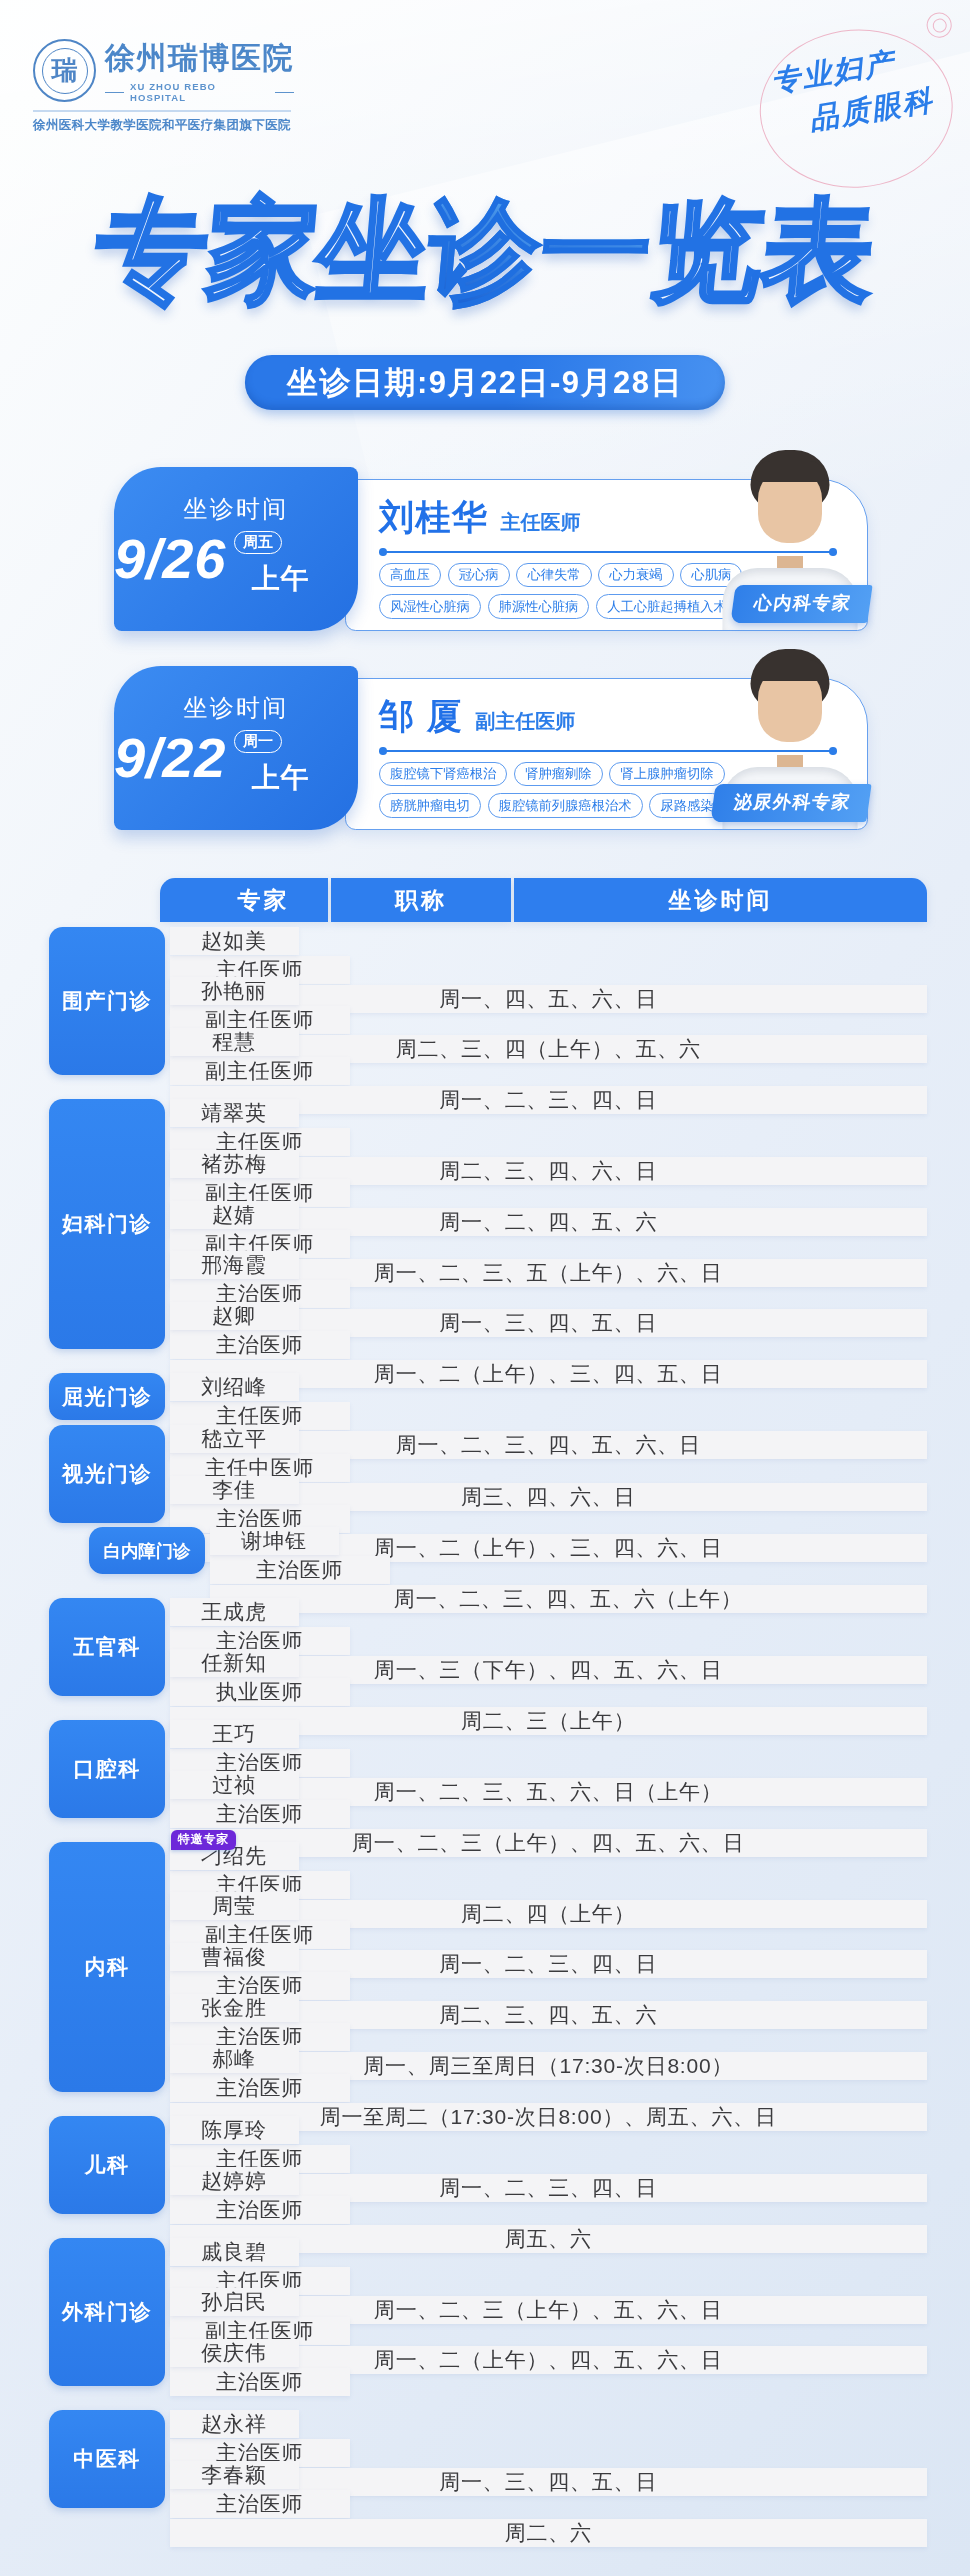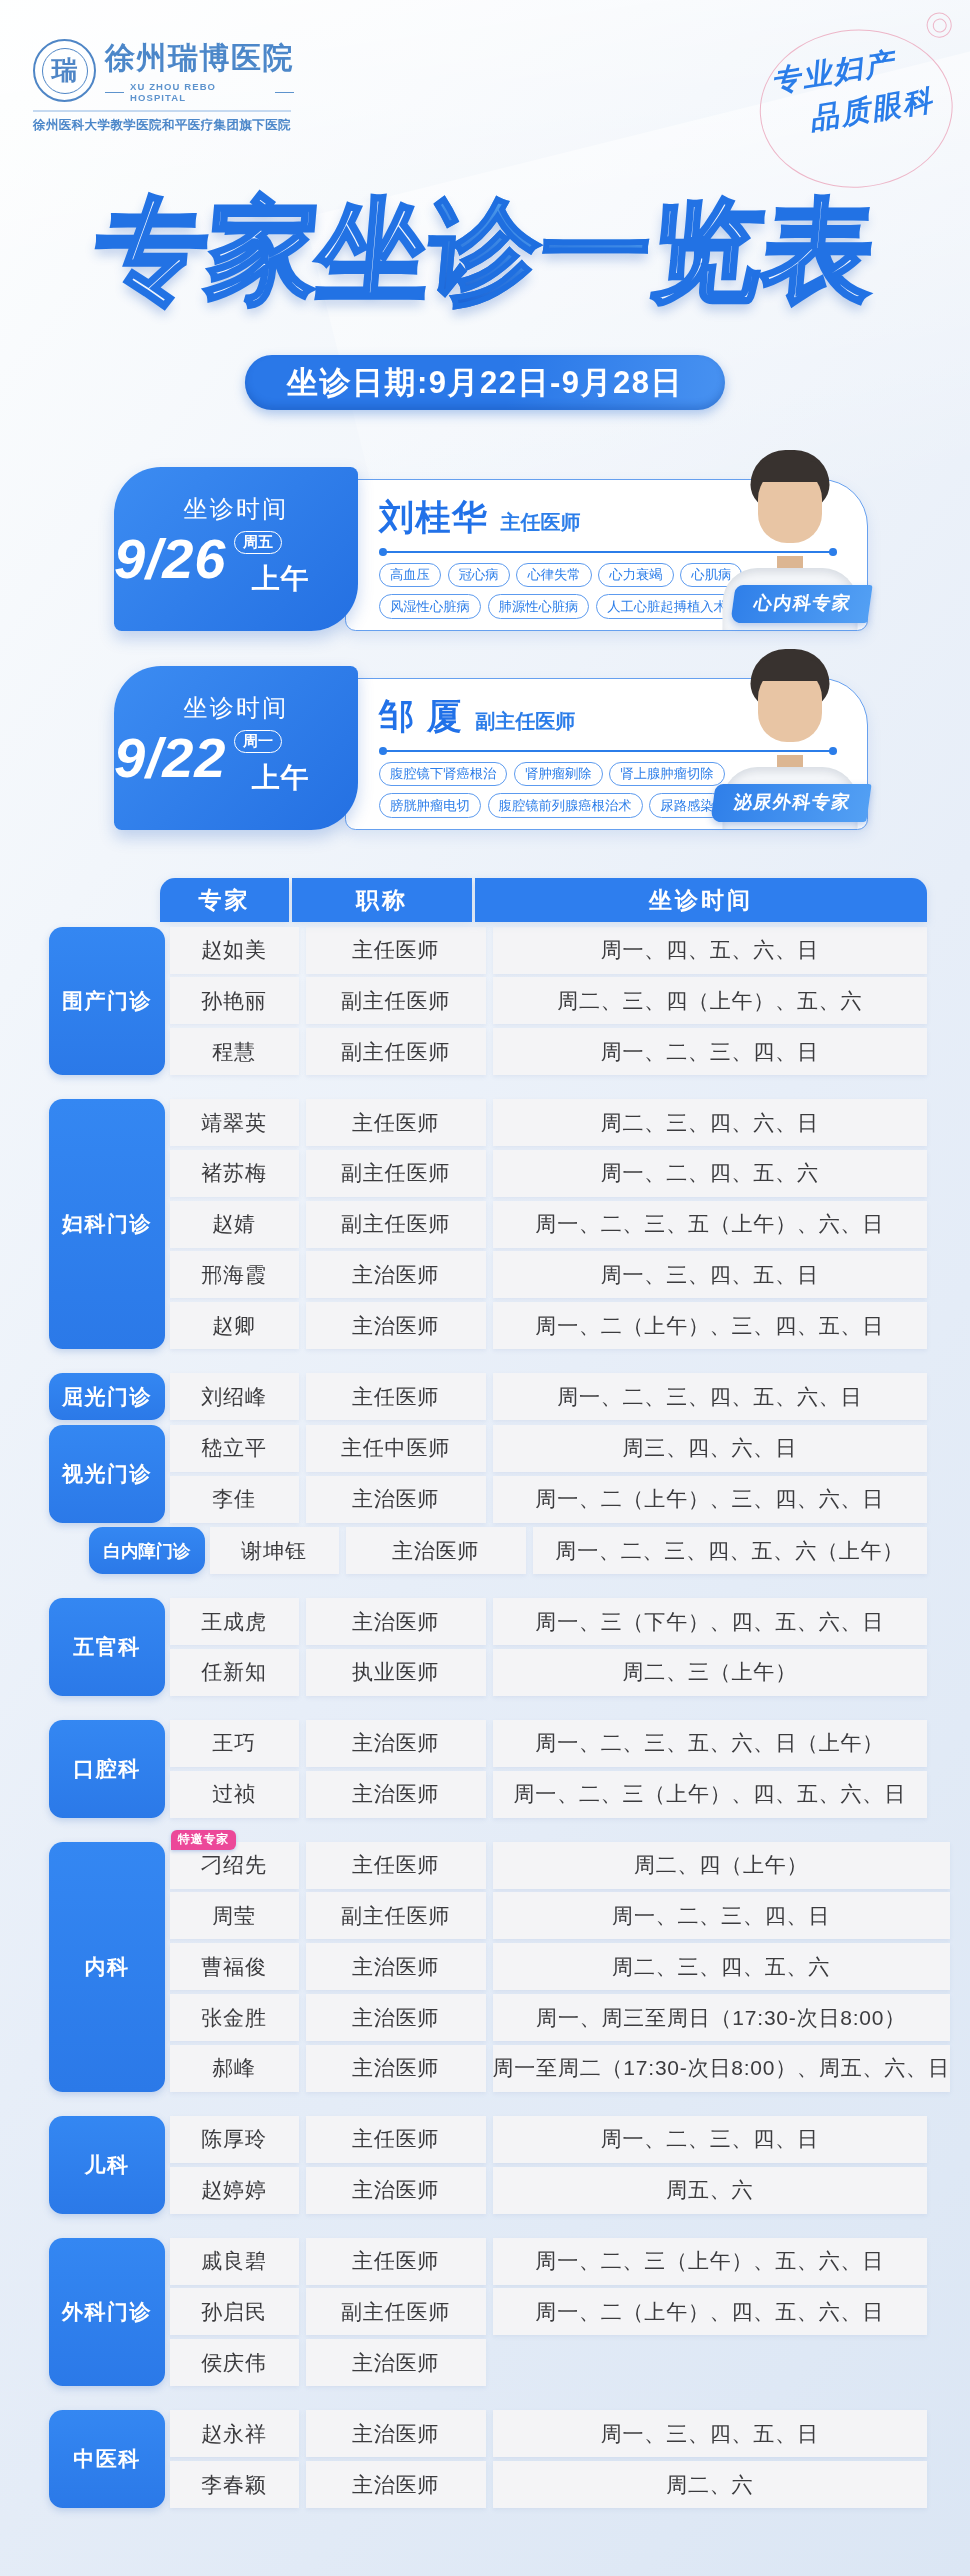--- a/index.html
+++ b/index.html
@@ -78,37 +78,37 @@
   .when-date{display:flex;justify-content:flex-start;margin-top:4.5px;}
   .wd-num{font-size:56px;font-weight:800;font-style:italic;line-height:1.05;letter-spacing:0.8px;}
   .wd-right{display:flex;flex-direction:column;align-items:flex-start;margin-left:7.6px;padding-top:1.5px;}
   .wd-week{border:1.9px solid #fff;border-radius:11.4px;font-size:15px;padding:0.8px 8.3px;font-weight:600;white-space:nowrap;}
   .wd-period{font-size:28px;font-weight:700;margin:6px 0 0 18px;letter-spacing:0.8px;white-space:nowrap;}
 
   
   .schedule{position:absolute;top:878px;left:49px;width:878px;}
   .thead{display:flex;gap:3px;margin-left:111px;filter:drop-shadow(0 2.3px 4.5px rgba(100,140,200,.2));}
   .th{background:#2e7eee;color:#fff;font-size:23px;font-weight:700;text-align:center;height:44px;line-height:44px;letter-spacing:3px;}
-  .th1{width:129px;border-radius:15px 0 0 0;}
+  .th1{width:129px;border-radius:15px 0 0 0;padding-left:39px;}
   .th2{width:180px;}
   .th3{flex:1;border-radius:0 15px 0 0;}
   .group{display:flex;gap:4.5px;margin-top:24px;}
   .group.first,.group.tight{margin-top:4.5px;}
   .dept{width:116px;flex:0 0 auto;background:linear-gradient(180deg,#3487f2,#2b79e8);border-radius:13.6px;
     color:#fff;font-size:21px;font-weight:700;display:flex;align-items:center;justify-content:center;
     letter-spacing:1.5px;box-shadow:0 3px 7.6px rgba(70,120,200,.25);white-space:nowrap;}
   .dept.sm{font-size:17.4px;letter-spacing:0;margin-left:40px;}
   .rows{flex:1;display:flex;flex-direction:column;gap:3.8px;}
-  .trow{display:flex;gap:7px;height:47px;}
+  .trow{display:flex;gap:1px;height:47px;flex-direction:column;}
   .cell{background:#f4f4f6;display:flex;align-items:center;justify-content:center;color:#3b3b3e;
     font-size:21px;box-shadow:0 1.5px 3.8px rgba(120,150,200,.12);white-space:nowrap;}
   .c-name{width:129px;position:relative;letter-spacing:0.8px;}
   .c-title{width:180px;letter-spacing:0.8px;}
   .c-sched{flex:1;letter-spacing:0.8px;}
-  .badge{position:absolute;left:1.5px;top:-12px;background:#ec4899;color:#fff;font-size:12px;font-weight:600;
+  .badge{position:absolute;left:1.5px;top:-12px;background:#6d28d9;color:#fff;font-size:12px;font-weight:600;
     padding:1.5px 6.8px;border-radius:6px 6px 6px 0;letter-spacing:0.8px;box-shadow:0 1.5px 3.8px rgba(40,100,200,.3);}
   .badge:empty{display:none;}
 </style>
 </head>
 <body>
 
 <div class="page">
   <div class="stripe-a"></div>
   <div class="stripe-b"></div>
 

